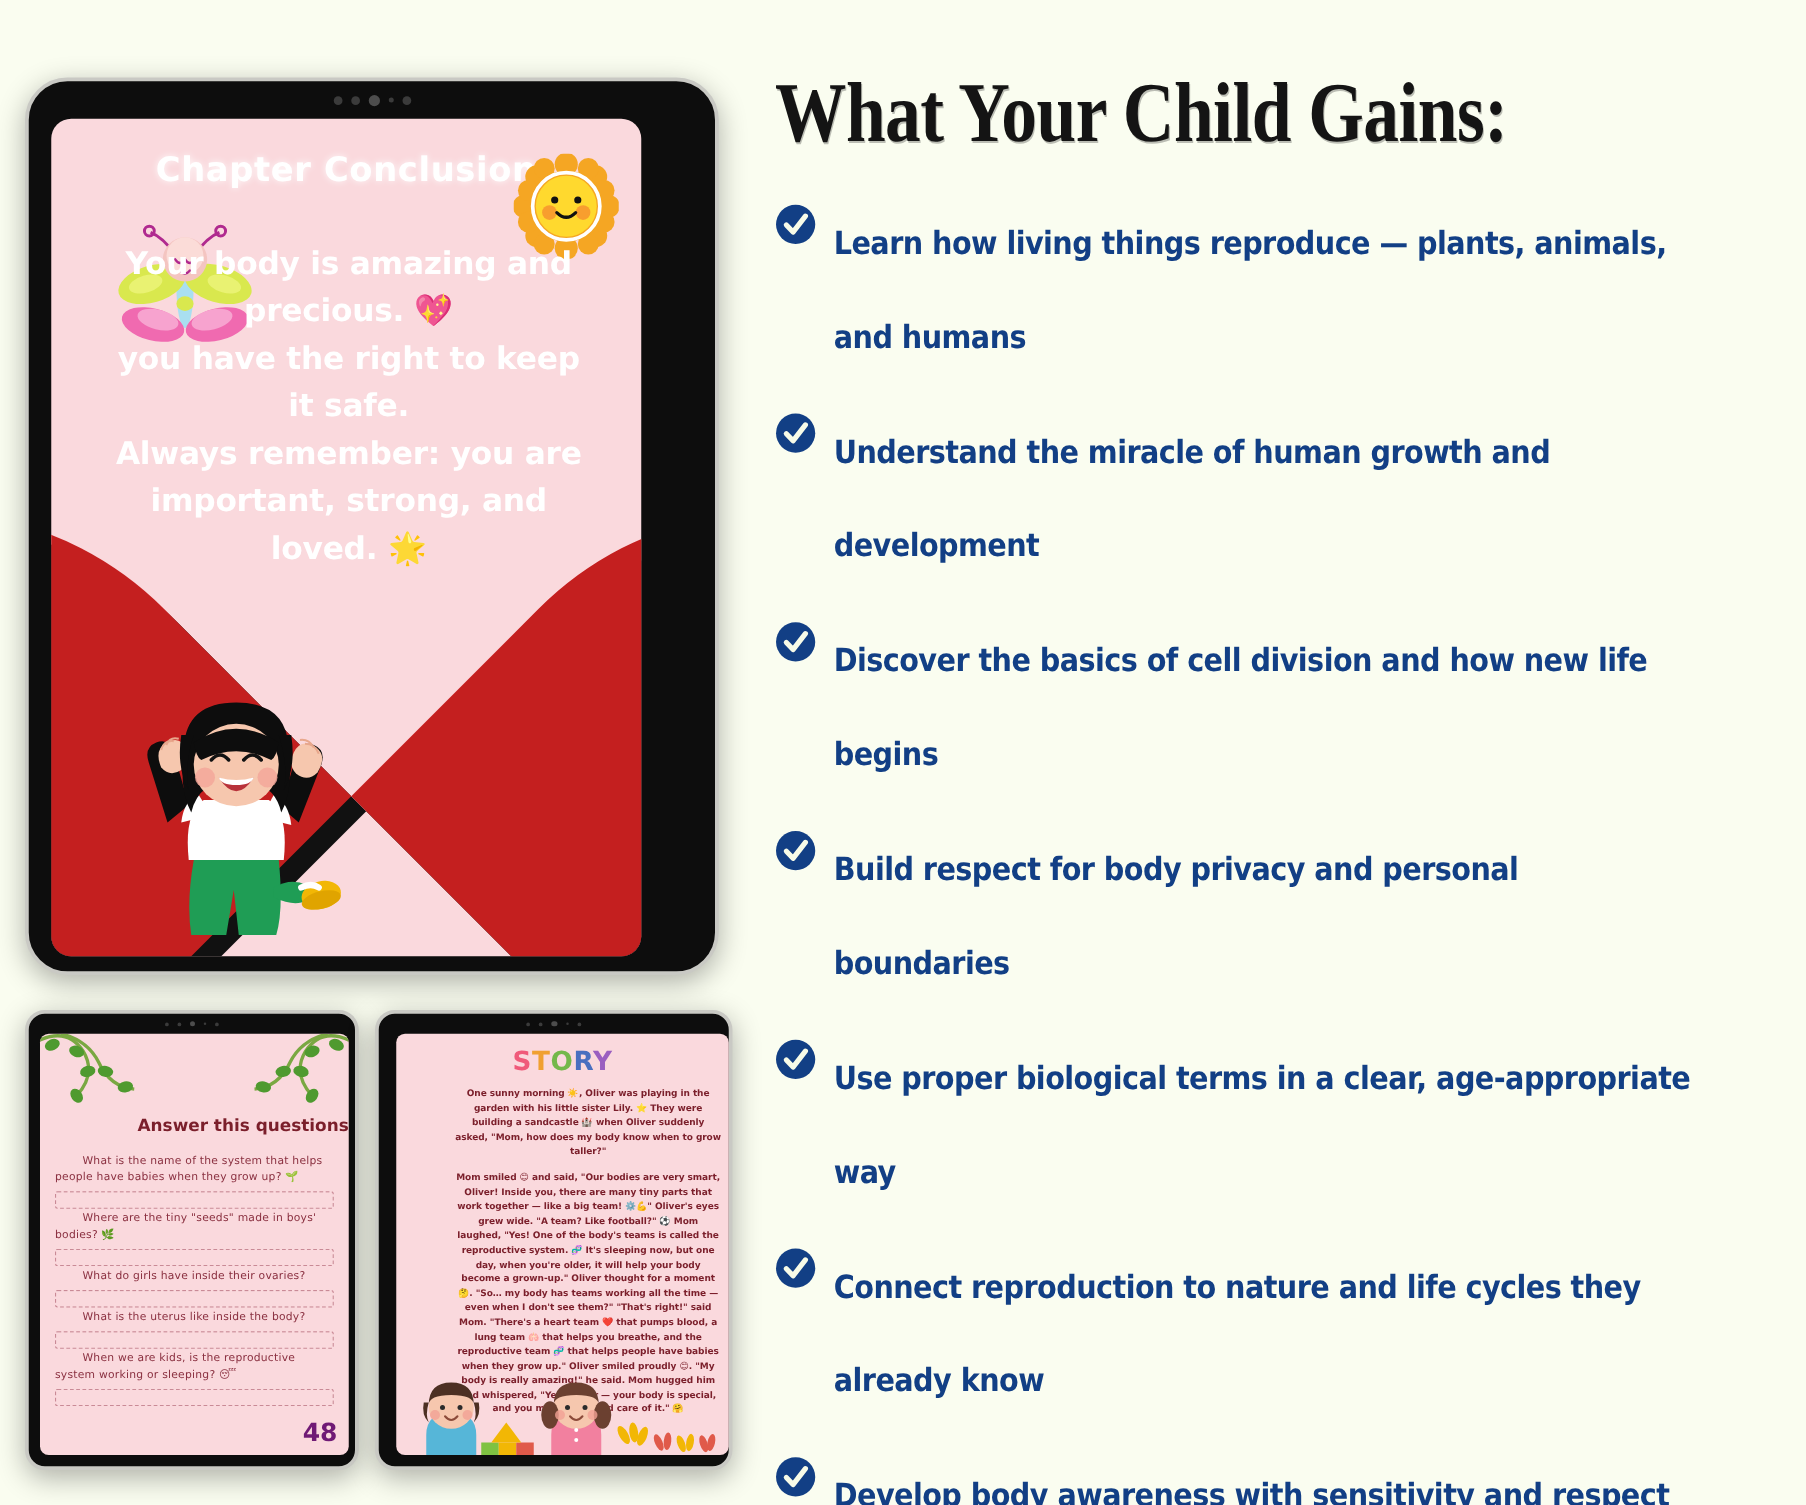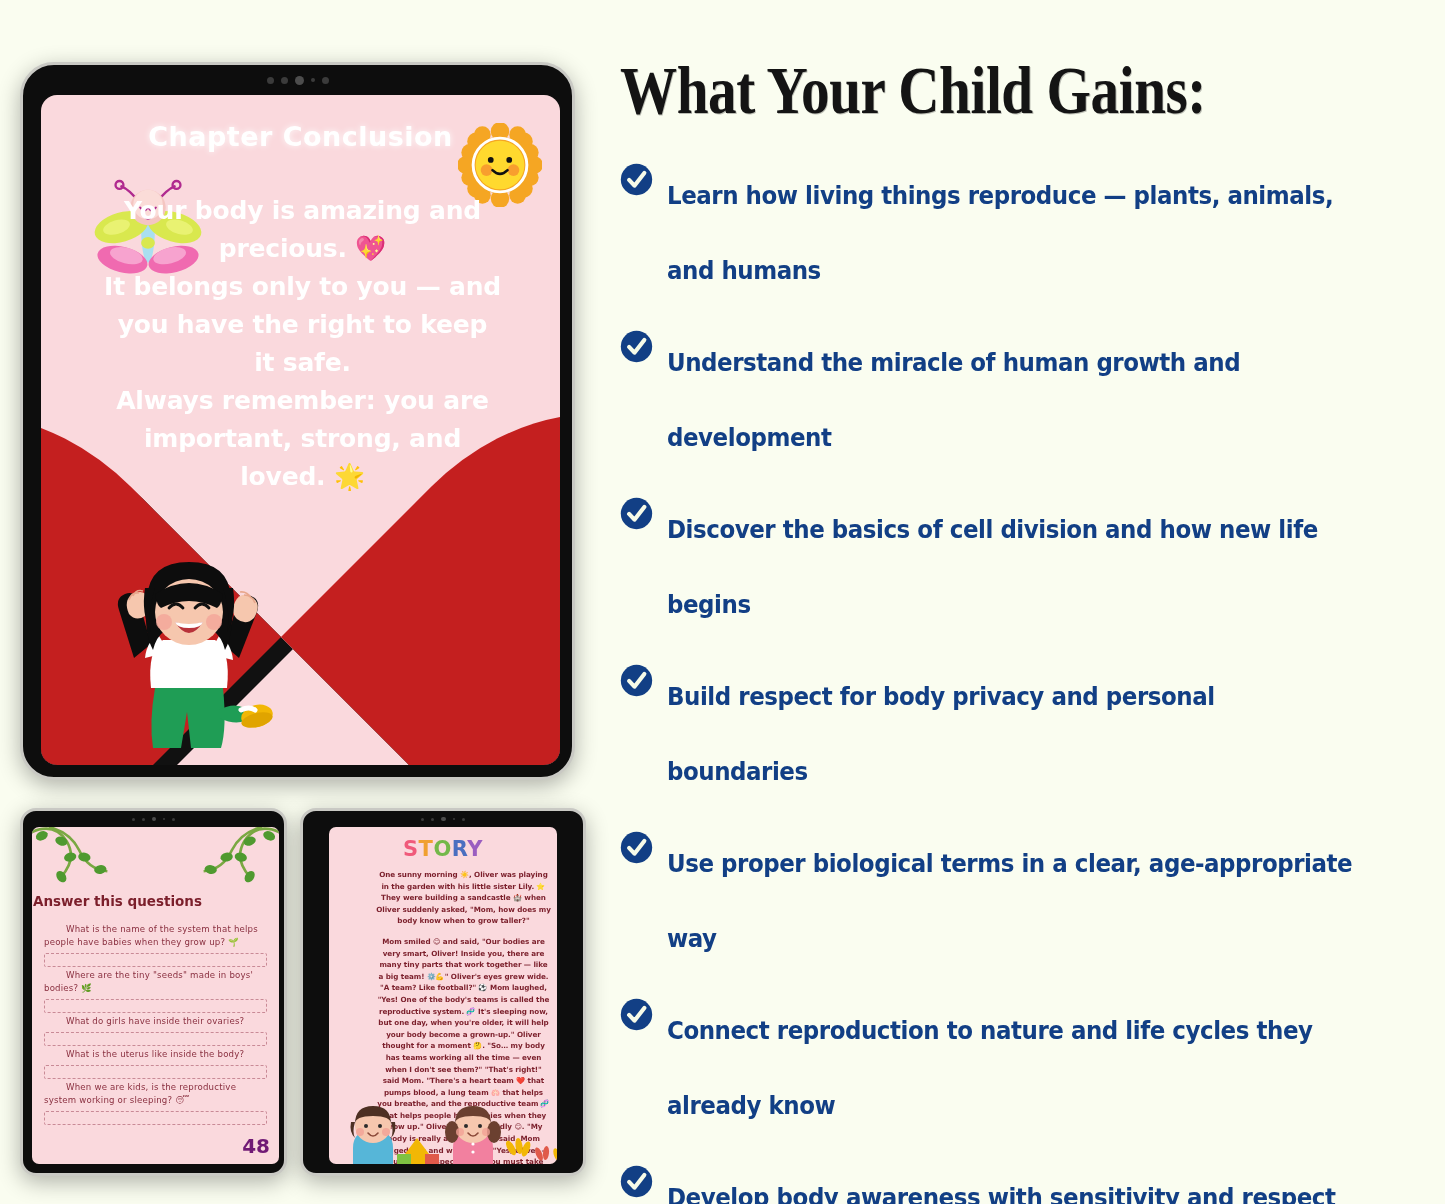--- a/index.html
+++ b/index.html
@@ -49,21 +49,21 @@
     left: 20px; top: 62px;
     width: 555px; height: 718px;
     border-radius: 34px;
   }
   #tablet-main .tablet-notch { height: 30px; }
   #tablet-main .dot { width: 7px; height: 7px; }
   #tablet-main .dot.big { width: 9px; height: 9px; background:#4d4d4d; }
   #tablet-main .dot.tiny { width: 4px; height: 4px; }
   #tablet-main .screen {
     left: 18px; top: 30px;
-    width: 519px; height: 670px;
+    width: 472px; height: 670px;
     border-radius: 16px;
   }
 
   
   .heart-shadow, .heart-main {
     position: absolute;
     width: 660px; height: 530px;
     left: -90px; top: 118px;
   }
   .heart-shadow { left: -78px; top: 130px; }
@@ -145,32 +145,32 @@
     border-radius: 16px;
   }
   #tablet-quiz .tablet-notch, #tablet-story .tablet-notch { height: 16px; }
   #tablet-quiz .dot, #tablet-story .dot { width: 3px; height: 3px; }
   #tablet-quiz .dot.big, #tablet-story .dot.big { width: 4.5px; height: 4.5px; background:#4d4d4d; }
   #tablet-quiz .dot.tiny, #tablet-story .dot.tiny { width: 2px; height: 2px; }
   #tablet-quiz .screen {
     left: 9px; top: 16px; width: 247px; height: 337px; border-radius: 7px;
   }
   #tablet-story .screen {
-    left: 26px; top: 16px; width: 228px; height: 337px; border-radius: 7px;
+    left: 14px; top: 16px; width: 266px; height: 337px; border-radius: 7px;
   }
 
   
   .vine { position: absolute; top: 0; width: 95px; height: 62px; }
   .vine.left  { left: -4px; }
   .vine.right { right: -4px; transform: scaleX(-1); }
 
   .quiz-title {
     position: absolute;
-    top: 66px; left: 1px; right: 0;
-    text-align: left;
+    top: 66px; left: 12px; right: 0;
+    text-align: right;
     color: #7b1f2b;
     font-family: "DejaVu Sans", sans-serif;
     font-weight: bold;
     font-size: 13.5px;
   }
   .quiz-body {
     position: absolute;
     top: 96px; left: 12px; right: 12px;
   }
   .q-text {
@@ -345,21 +345,20 @@
         <circle cx="60" cy="30" r="18" fill="#f4c5c1"></circle>
         <circle cx="60" cy="27" r="15" fill="#fbdcd8"></circle>
         <path d="M52 30 q4 6 8 0" stroke="#b02a8f" stroke-width="2" fill="none" stroke-linecap="round"></path>
         <path d="M60 30 q4 6 8 0" stroke="#b02a8f" stroke-width="2" fill="none" stroke-linecap="round"></path>
         <path d="M56 39 q4 5 8 0" stroke="#b02a8f" stroke-width="2" fill="none" stroke-linecap="round"></path>
       </svg>
 
       <div class="heart-text">
         <div>Your body is amazing and</div>
         <div>precious. 💖</div>
-        <div>It belongs only to you — and</div>
         <div>you have the right to keep</div>
         <div>it safe.</div>
         <div>Always remember: you are</div>
         <div>important, strong, and</div>
         <div>loved. 🌟</div>
       </div>
 
       <svg class="girl" viewBox="0 0 200 225">
         <path d="M45 118 L30 70 Q26 58 36 54 Q46 50 50 62 L62 104 Z" fill="#0d0d0d"></path>
         <path d="M150 118 L168 72 Q172 60 162 56 Q152 52 148 64 L136 106 Z" fill="#0d0d0d"></path>

